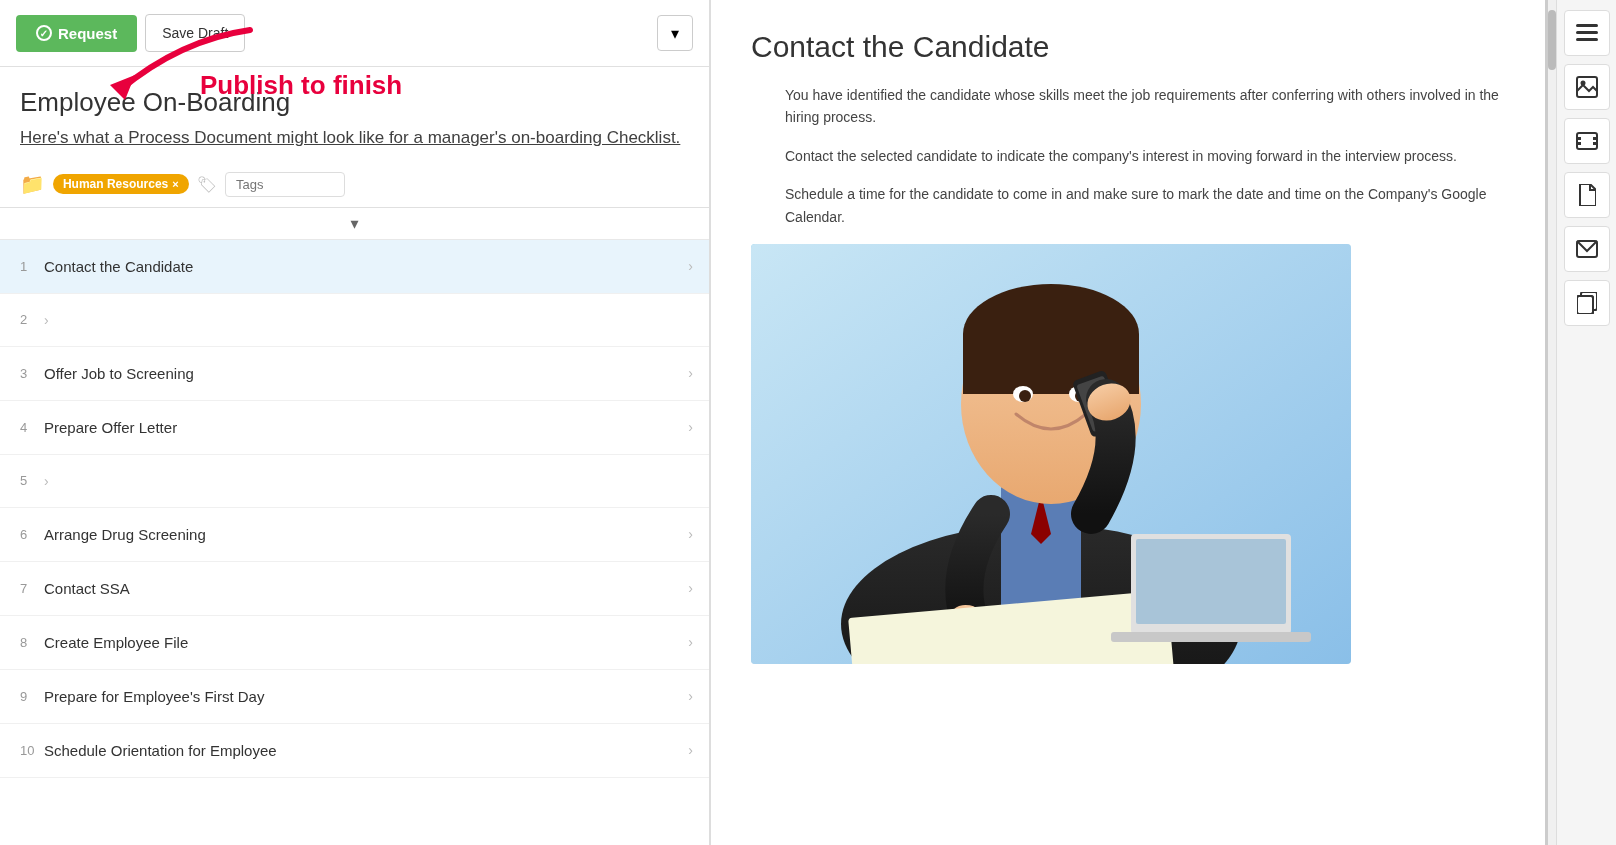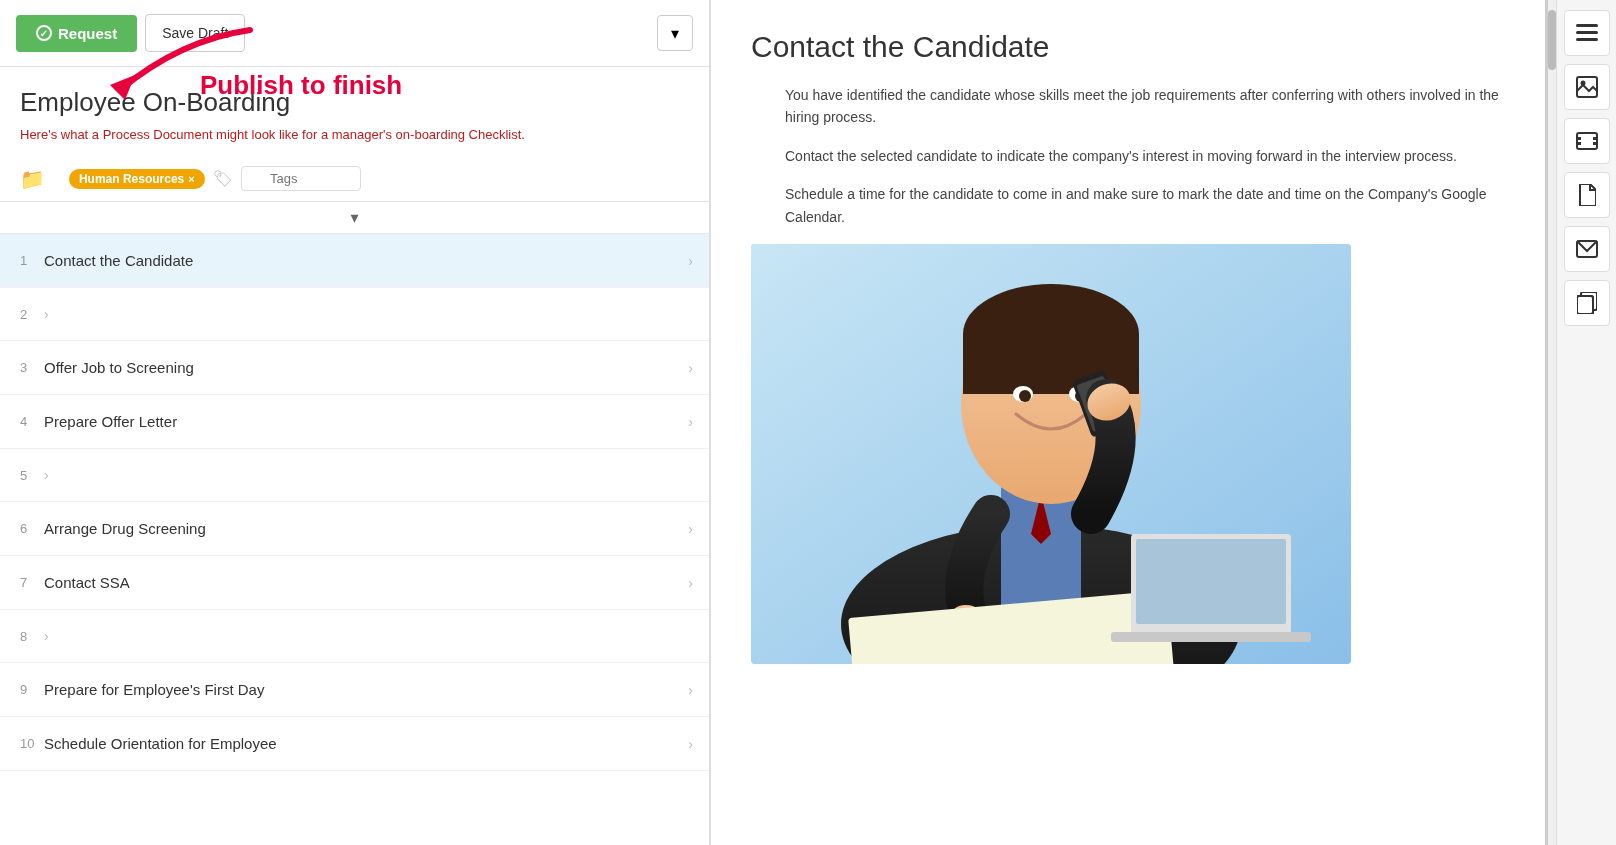--- a/index.html
+++ b/index.html
@@ -118,23 +118,24 @@
     }
 
     .doc-title {
       font-size: 26px;
       font-weight: 400;
       color: #333;
       margin-bottom: 8px;
     }
 
     .doc-description {
-      font-size: 13px;
-      color: #b91c1c;
+      font-size: 17px;
+      color: #404040;
       line-height: 1.4;
+      text-decoration: underline;
     }
 
     
     .tags-area {
       display: flex;
       align-items: center;
       padding: 10px 20px;
       gap: 8px;
       border-bottom: 1px solid #e0e0e0;
     }
@@ -147,37 +148,36 @@
     .tag-badge {
       background: #f0a500;
       color: #fff;
       border-radius: 12px;
       padding: 3px 10px;
       font-size: 12px;
       font-weight: 600;
       display: flex;
       align-items: center;
       gap: 4px;
-      margin-left: 16px;
     }
 
     .tag-badge .close {
       cursor: pointer;
       font-size: 11px;
     }
 
     .tag-label-icon {
       color: #bbb;
       font-size: 16px;
     }
 
     .tags-input {
       border: 1px solid #ddd;
       border-radius: 4px;
-      padding: 4px 28px;
+      padding: 4px 10px;
       font-size: 13px;
       color: #999;
       width: 120px;
     }
 
     
     .collapse-toggle {
       display: flex;
       justify-content: center;
       padding: 6px;
@@ -411,20 +411,21 @@
     <span class="item-label">Arrange Drug Screening</span>
     <span class="item-chevron">›</span>
   </div>
         <div class="checklist-item">
     <span class="item-number">7</span>
     <span class="item-label">Contact SSA</span>
     <span class="item-chevron">›</span>
   </div>
         <div class="checklist-item">
     <span class="item-number">8</span>
+    <span class="item-label">Create Employee File</span>
     <span class="item-chevron">›</span>
   </div>
         <div class="checklist-item">
     <span class="item-number">9</span>
     <span class="item-label">Prepare for Employee's First Day</span>
     <span class="item-chevron">›</span>
   </div>
         <div class="checklist-item">
     <span class="item-number">10</span>
     <span class="item-label">Schedule Orientation for Employee</span>

